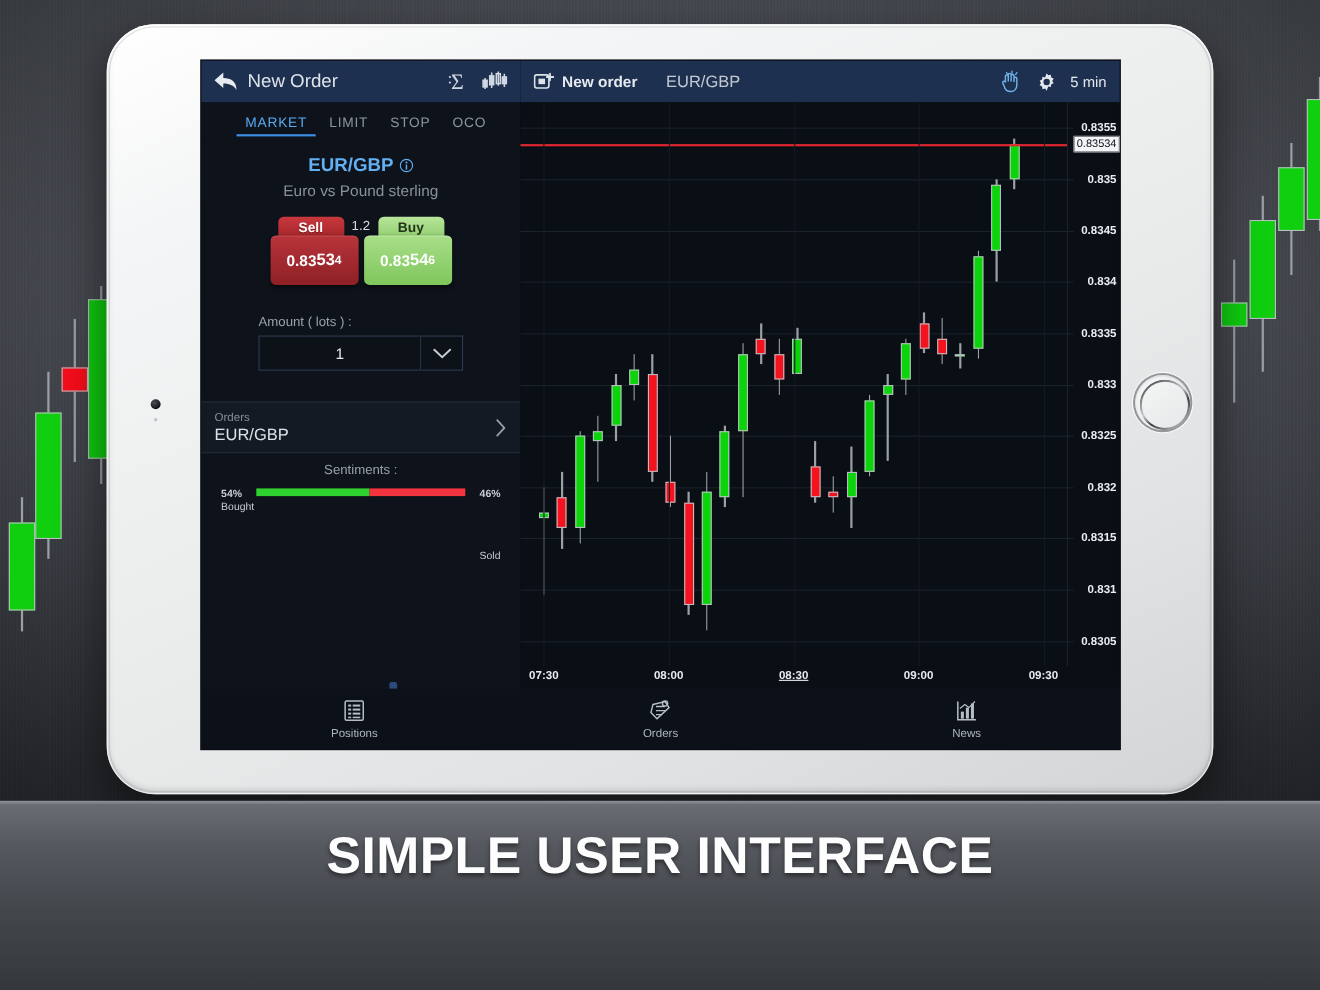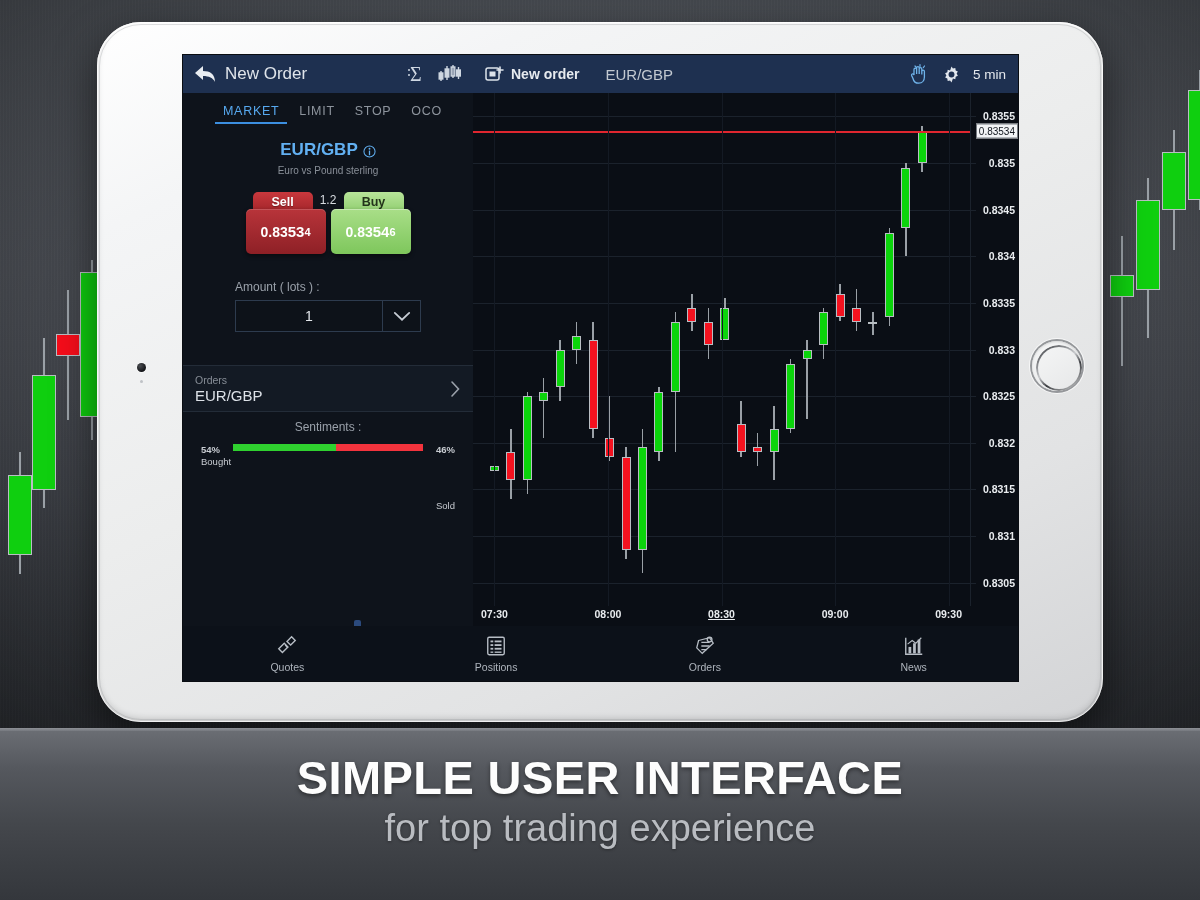--- a/index.html
+++ b/index.html
@@ -79,21 +79,21 @@
 
   #tabs{display:flex;align-items:flex-end;height:31px;padding-left:30px;background:#0e131b;}
   .tab{font-size:12.5px;color:#8d949d;letter-spacing:.7px;padding:0 10px 6px 10px;position:relative;}
   .tab.active{color:#57a9f0;}
   .tab.active:after{content:"";position:absolute;left:2px;right:2px;bottom:0;height:2px;background:#3c8fe0;}
 
   #sym-wrap{text-align:center;padding-top:16px;}
   #sym-row{display:flex;justify-content:center;align-items:center;gap:5px;}
   #sym-name{color:#62b0f2;font-size:17px;font-weight:bold;}
   #info-icon{width:13px;height:13px;}
-  #sym-desc{color:#8a9099;font-size:10px;margin-top:5px;}
+  #sym-desc{color:#8a9099;font-size:14px;margin-top:5px;}
 
   #deal-wrap{position:relative;width:165px;height:66px;margin:16px auto 0;}
   .deal-tab{position:absolute;top:0;width:60px;height:22px;border-radius:5px 5px 0 0;
     font-size:12.5px;color:#fff;text-align:center;line-height:21px;font-weight:bold;
     text-shadow:0 1px 1px rgba(0,0,0,.35);}
   #sell-tab{left:7px;background:linear-gradient(180deg,#c9383d,#9e2328);}
   #buy-tab{right:7px;background:linear-gradient(180deg,#b8e59a,#8ccc6b);color:#22331a;text-shadow:none;}
   .deal-box{position:absolute;top:17px;width:80px;height:45px;border-radius:5px;
     display:flex;align-items:center;justify-content:center;color:#fff;}
   #sell-box{left:0;background:linear-gradient(180deg,#b8343a,#8e2026);
@@ -539,32 +539,20 @@
         <div id="nav-sel" style="left: 76%; width: 16%;"></div>
         <div class="nav-handle" style="left: calc(76% - 3px);"></div>
         <div class="nav-handle" style="left: calc(92% - 4px);"></div>
       </div>
   </div>
 </div>
 
 <div id="botbar">
   <div class="nbi">
     <div class="nbi-ic">
-      <svg viewBox="0 0 26 24" width="24" height="22">
-        <g stroke="#b7bdc5" stroke-width="1.5" fill="none">
-          <path d="M4 15 l6-6 4 4 -6 6 Z"></path>
-            <path d="M13 7 l5-5 4 4 -5 5 Z"></path>
-          <path d="M11 11 l3 3"></path>
-        </g>
-      </svg>
-    </div>
-    <div class="nbi-lb">Quotes</div>
-  </div>
-  <div class="nbi">
-    <div class="nbi-ic">
       <svg viewBox="0 0 24 24" width="22" height="22">
         <rect x="3" y="2.5" width="18" height="19" rx="1.5" fill="none" stroke="#b7bdc5" stroke-width="1.5"></rect>
         <g fill="#b7bdc5">
             <rect x="6" y="6" width="3" height="2"></rect>
             <rect x="10.5" y="6" width="7.5" height="2"></rect>
         <rect x="6" y="10" width="3" height="2"></rect>
             <rect x="10.5" y="10" width="7.5" height="2"></rect>
         <rect x="6" y="14" width="3" height="2"></rect>
             <rect x="10.5" y="14" width="7.5" height="2"></rect>
         <rect x="6" y="18" width="3" height="1.5"></rect>
@@ -601,14 +589,13 @@
       </svg>
     </div>
     <div class="nbi-lb">News</div>
   </div>
 </div>
 
 <div id="caption-sep"></div>
 <div id="caption-band"></div>
 <div id="caption-wrap">
   <div id="caption-title">SIMPLE USER INTERFACE</div>
-  <div id="caption-sub">for top trading experience</div>
 </div>
 
 </body></html>

